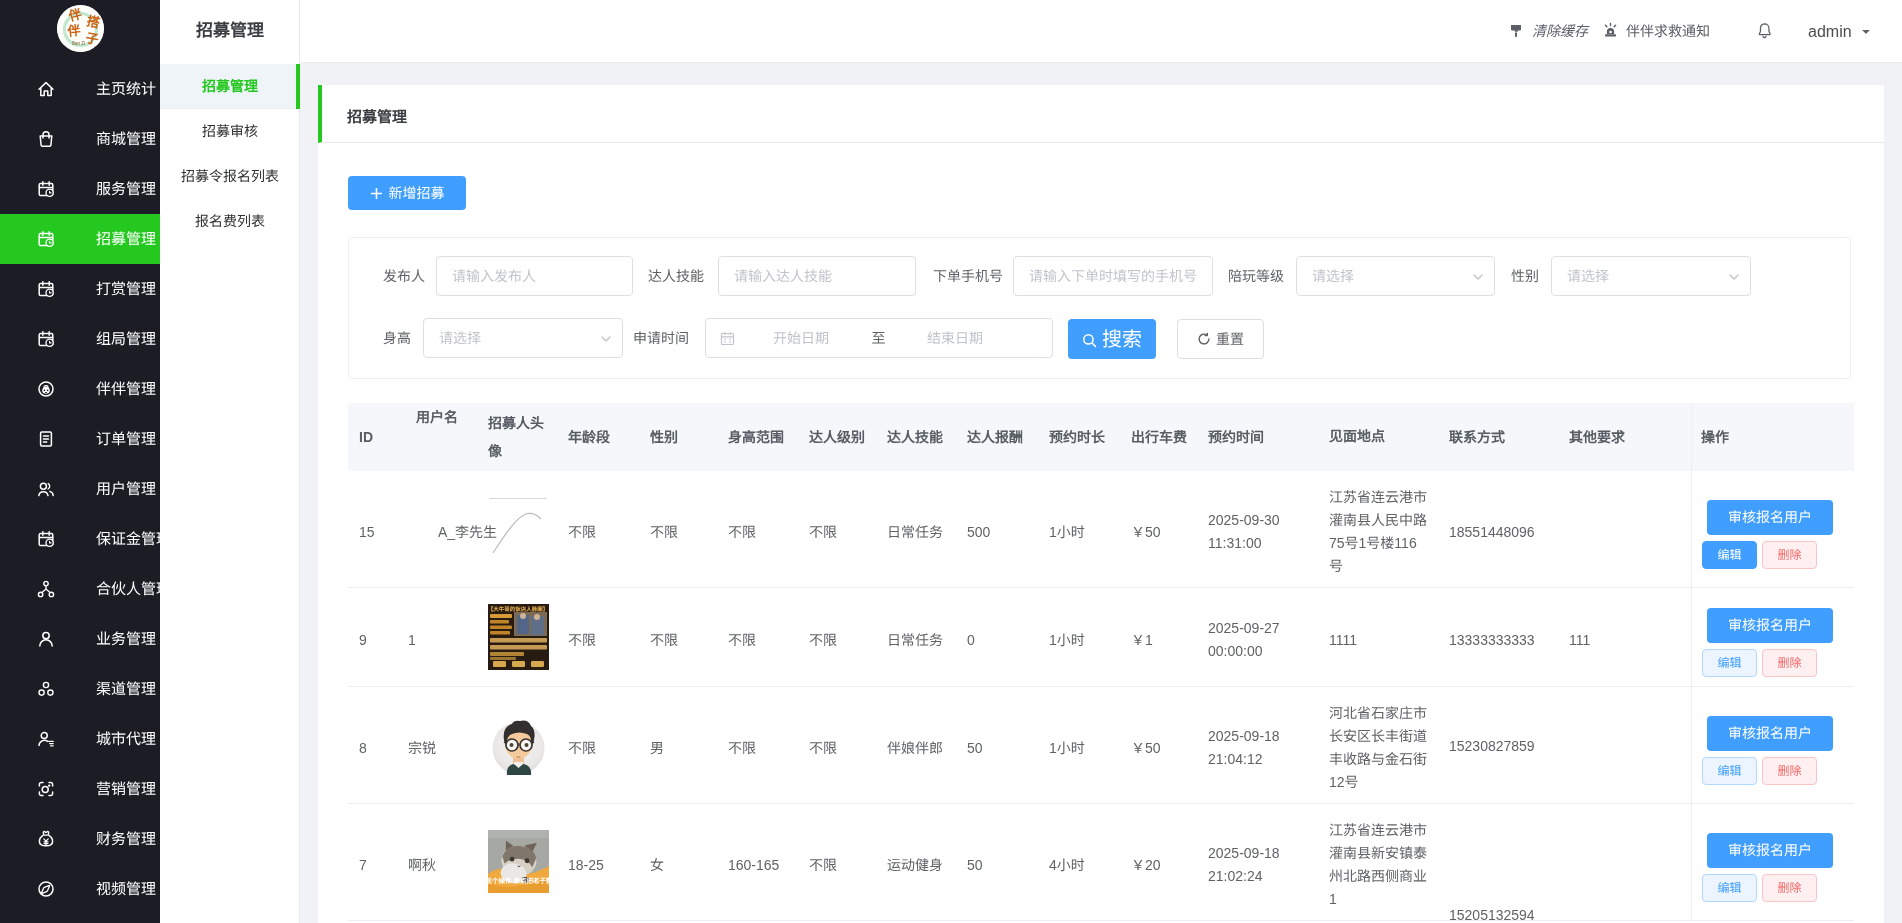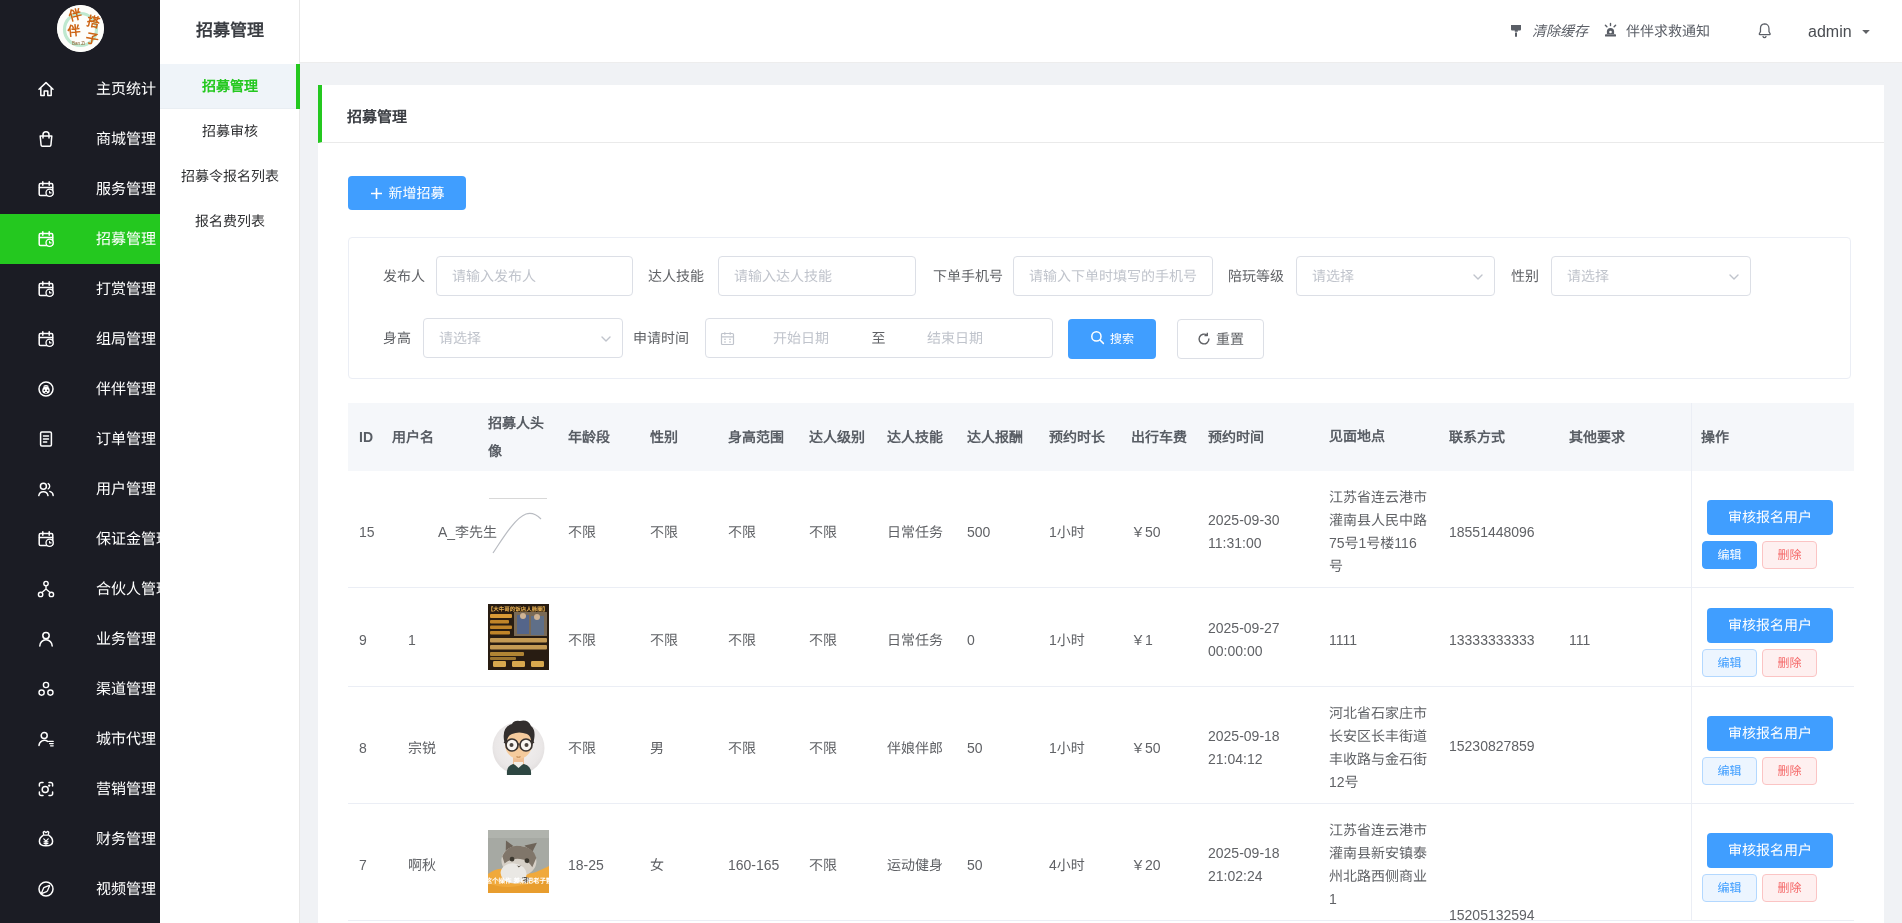--- a/index.html
+++ b/index.html
@@ -21,21 +21,21 @@
 .smi.on:after { content:""; position:absolute; right:0; top:0; width:4px; height:45px; background:#24c81f; }
 .topbar { position:absolute; left:300px; top:0; width:1602px; height:63px; background:#fff; border-bottom:1px solid #ededed; z-index:3; }
 .tb { position:absolute; top:0; height:63px; line-height:63px; color:#5a5e66; font-size:14px; white-space:nowrap; }
 .card { position:absolute; left:318px; top:85px; width:1566px; height:838px; background:#fff; }
 .card-hd { position:absolute; left:0; top:0; width:1566px; height:58px; border-left:4px solid #24c81f; border-bottom:1px solid #eaeaea; background:#fff; }
 .card-hd span { position:absolute; left:25px; top:20px; font-size:15px; font-weight:bold; color:#3a3d42; }
 .btn-add { position:absolute; left:348px; top:176px; width:118px; height:34px; background:#409eff; border-radius:4px; color:#fff; font-size:14px; }
 .filterbox { position:absolute; left:348px; top:237px; width:1503px; height:142px; border:1px solid #ebeef5; border-radius:4px; background:#fff; }
 .flabel { position:absolute; height:40px; line-height:40px; color:#606266; font-size:14px; white-space:nowrap; }
 .finput { position:absolute; height:40px; border:1px solid #dcdfe6; border-radius:4px; background:#fff; line-height:38px; padding-left:15px; color:#c0c4cc; font-size:14px; white-space:nowrap; overflow:hidden; }
-.btn-search { position:absolute; left:1068px; top:319px; width:88px; height:40px; background:#409eff; border-radius:4px; color:#fff; font-size:12px; text-align:center; line-height:40px; }
+.btn-search { position:absolute; left:1068px; top:319px; width:88px; height:40px; background:#409eff; border-radius:4px; color:#fff; font-size:20px; text-align:center; line-height:40px; }
 .btn-reset { position:absolute; left:1177px; top:319px; width:87px; height:40px; background:#fff; border:1px solid #dcdfe6; border-radius:4px; color:#606266; font-size:14px; text-align:center; line-height:38px; }
 .thead { position:absolute; left:348px; top:403px; width:1506px; height:68px; background:#f5f7fa; }
 .th { position:absolute; font-weight:bold; color:#585d64; font-size:14px; line-height:28px; }
 .trow { position:absolute; left:348px; width:1506px; border-bottom:1px solid #ebeef5; background:#fff; }
 .td { position:absolute; color:#606266; font-size:14px; line-height:23px; }
 .opsline { position:absolute; left:1691px; top:403px; width:1px; height:518px; background:#ebeef5; }
 .btn-audit { position:absolute; width:126px; height:35px; background:#409eff; border-radius:4px; color:#fff; text-align:center; line-height:35px; font-size:14px; }
 .btn-sm { position:absolute; width:55px; height:28px; border-radius:4px; text-align:center; line-height:26px; font-size:12px; }
 .btn-edit { background:#ecf5ff; border:1px solid #b3d8ff; color:#409eff; }
 .btn-edit.solid { background:#409eff; border:1px solid #409eff; color:#fff; }
@@ -219,21 +219,21 @@
         <path d="M10 10l3.4 3.4" stroke="#fff" stroke-width="1.5" stroke-linecap="round"></path>
       </svg>搜索</div>
 <div class="btn-reset"><svg width="14" height="14" viewBox="0 0 14 14" style="vertical-align:-2px;margin-right:5px;">
         <path d="M11.9 7a4.9 4.9 0 1 1-1.8-3.8" fill="none" stroke="#606266" stroke-width="1.4" stroke-linecap="round"></path>
         <path d="M10.3 0.8v2.8H7.5" fill="none" stroke="#606266" stroke-width="1.4" stroke-linejoin="round"></path>
       </svg>重置</div>
 <div class="thead">
       <div class="th" style="left:11px;top:0;height:68px;display:flex;align-items:center;">
         <span>ID</span>
       </div>
-      <div class="th" style="left:44px;top:0;height:68px;display:flex;align-items:center;">
+      <div class="th" style="left:68px;top:0;height:68px;display:flex;">
         <span>用户名</span>
       </div>
       <div class="th" style="left:140px;top:0;height:68px;display:flex;align-items:center;">
         <span>招募人头<br>像</span>
       </div>
       <div class="th" style="left:220px;top:0;height:68px;display:flex;align-items:center;">
         <span>年龄段</span>
       </div>
       <div class="th" style="left:302px;top:0;height:68px;display:flex;align-items:center;">
         <span>性别</span>

